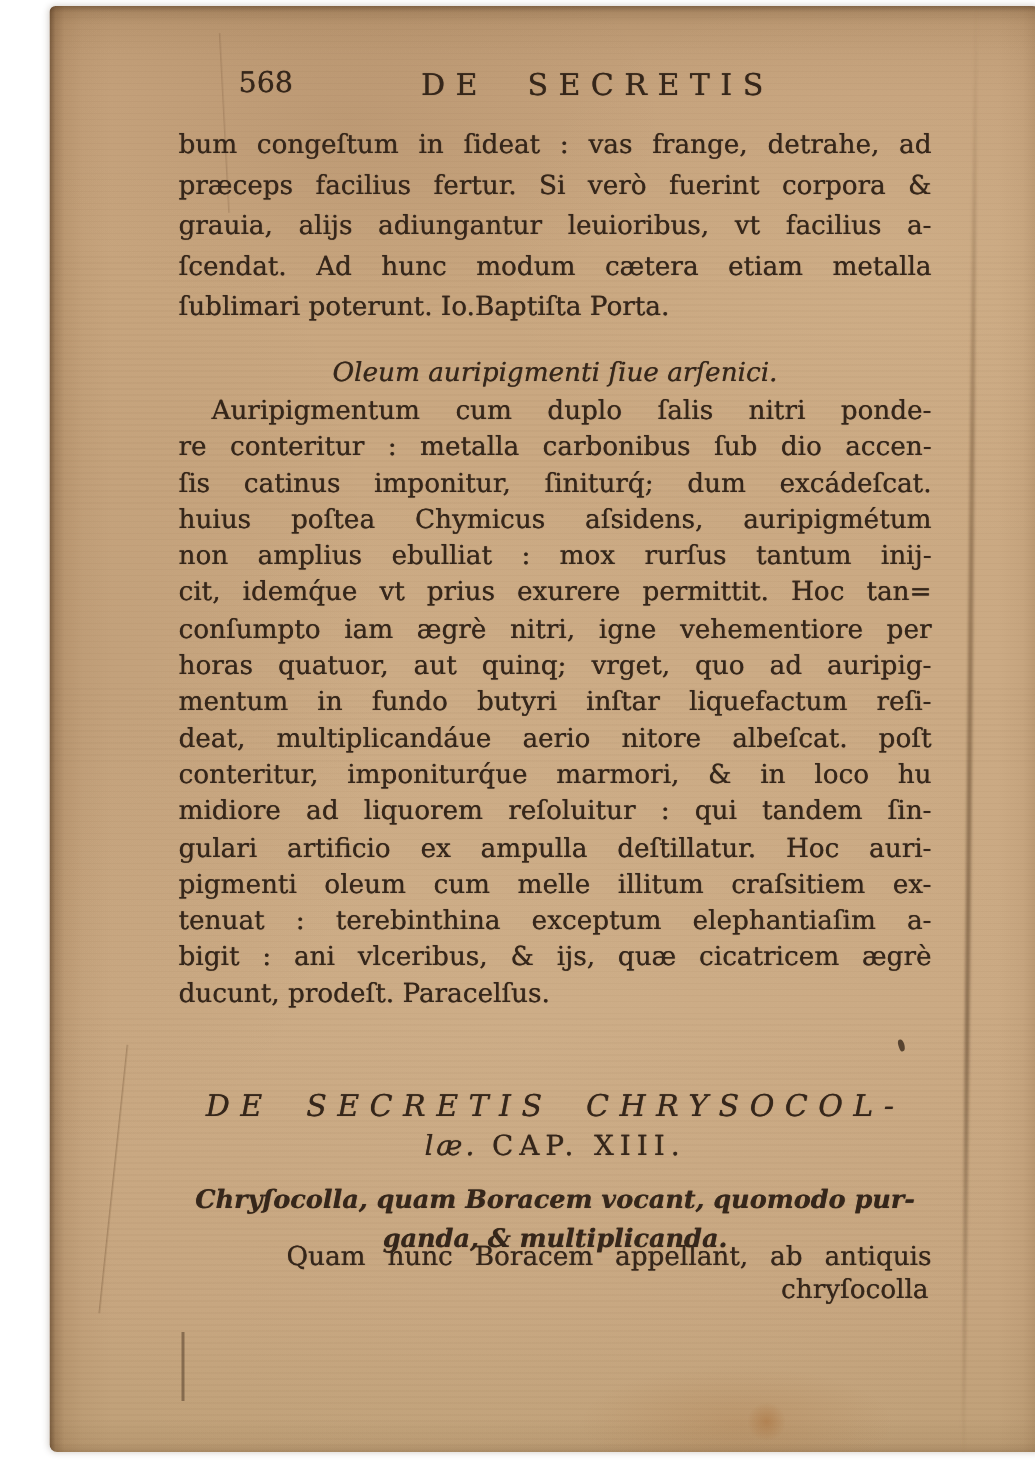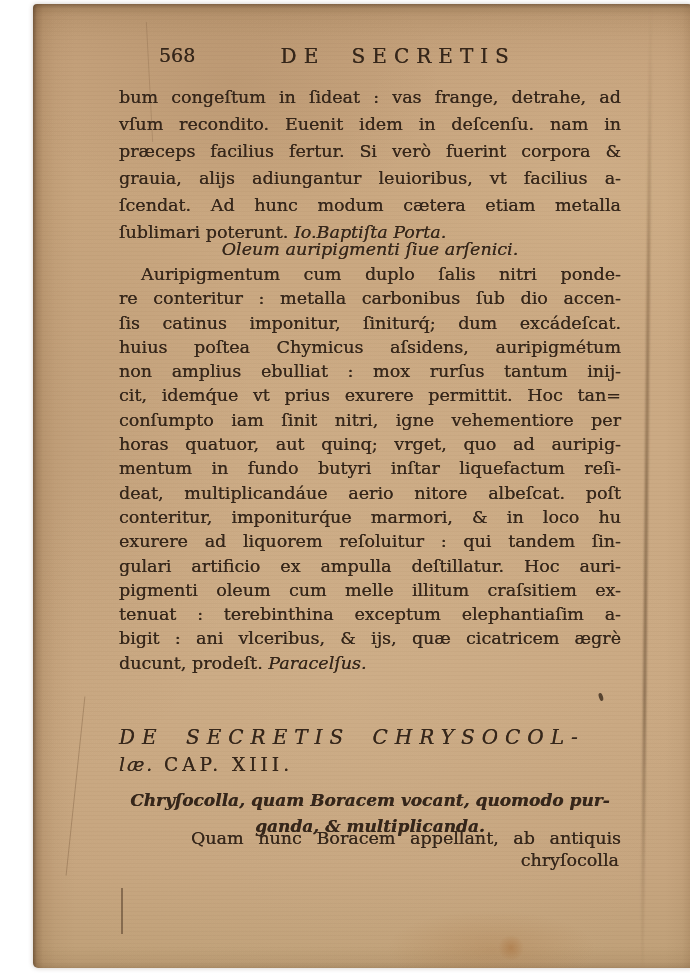--- a/index.html
+++ b/index.html
@@ -48,26 +48,26 @@
   .runtitle{
     position:absolute;left:50%;top:0;transform:translateX(-38%);
     font-size:20px;letter-spacing:7px;word-spacing:13px;white-space:nowrap;
   }
   .para{position:absolute;left:0;right:0;font-size:17.5px;}
   .ln{text-align:justify;text-align-last:justify;}
   .p1 .ln{line-height:27px;height:27px;}
   .p2 .ln{line-height:24.3px;height:24.3px;}
   .lastln{text-align:left;text-align-last:left;}
   .indent1{text-indent:22px;}
-  .attrib{font-style:italic;}
+  .attrib{}
   .h-oleum{
     position:absolute;left:0;right:0;top:235px;text-align:center;
     font-style:italic;font-size:17.5px;
   }
-  .chapter{position:absolute;left:0;right:0;top:718px;}
+  .chapter{position:absolute;left:0;right:0;top:718px;text-align:center;}
   .chapter .l1{
     font-style:italic;font-size:20px;letter-spacing:7px;word-spacing:9px;
     line-height:30px;height:30px;white-space:nowrap;
   }
   .chapter .l2{font-size:18.5px;letter-spacing:4px;line-height:26px;}
   .chapter .l2 .lae{font-style:italic;letter-spacing:2px;}
   .subhead{
     position:absolute;left:0;right:0;top:783px;text-align:center;
     font-style:italic;font-size:17px;line-height:26px;font-weight:bold;
   }
@@ -88,42 +88,41 @@
 
     <div class="column">
 
       <div class="hdr">
         <span class="pagenum">568</span>
         <span class="runtitle">DE SECRETIS</span>
       </div>
 
       <div class="para p1" style="top:80px;">
         <div class="ln">bum congeſtum in ſideat : vas frange, detrahe, ad</div>
-        <div class="ln">vſum recondito. Euenit idem in deſcenſu. nam in</div>
         <div class="ln">præceps facilius fertur. Si verò fuerint corpora &amp;</div>
         <div class="ln">grauia, alijs adiungantur leuioribus, vt facilius a-</div>
         <div class="ln">ſcendat.  Ad hunc modum cætera etiam metalla</div>
         <div class="ln lastln"><span>ſublimari poterunt.  </span><span class="attrib">Io.Baptiſta Porta.</span></div>
       </div>
 
       <div class="h-oleum">Oleum auripigmenti ſiue arſenici.</div>
 
       <div class="para p2" style="top:258px;">
         <div class="ln indent1">Auripigmentum cum duplo ſalis nitri ponde-</div>
         <div class="ln">re conteritur : metalla carbonibus ſub dio accen-</div>
         <div class="ln">ſis catinus imponitur, ſiniturq́; dum excádeſcat.</div>
         <div class="ln">huius poſtea Chymicus aſsidens, auripigmétum</div>
         <div class="ln">non amplius ebulliat : mox rurſus tantum inij-</div>
         <div class="ln">cit, idemq́ue vt prius exurere permittit. Hoc tan=</div>
-        <div class="ln">conſumpto iam ſinit nitri, igne vehementiore per</div>
+        <div class="ln">conſumpto iam ægrè nitri, igne vehementiore per</div>
         <div class="ln">horas quatuor, aut quinq; vrget, quo ad auripig-</div>
         <div class="ln">mentum in fundo butyri inſtar liquefactum reſi-</div>
         <div class="ln">deat, multiplicandáue aerio nitore albeſcat. poſt</div>
         <div class="ln">conteritur, imponiturq́ue marmori, &amp; in loco hu</div>
-        <div class="ln">exurere ad liquorem reſoluitur : qui tandem ſin-</div>
+        <div class="ln">midiore ad liquorem reſoluitur : qui tandem ſin-</div>
         <div class="ln">gulari artificio ex ampulla deſtillatur.  Hoc auri-</div>
         <div class="ln">pigmenti oleum cum melle illitum craſsitiem ex-</div>
         <div class="ln">tenuat : terebinthina exceptum elephantiaſim a-</div>
         <div class="ln">bigit : ani vlceribus, &amp; ijs, quæ cicatricem ægrè</div>
         <div class="ln lastln"><span>ducunt, prodeſt.  </span><span class="attrib">Paracelſus.</span></div>
       </div>
 
       <div class="chapter">
         <div class="l1">DE SECRETIS CHRYSOCOL-</div>
         <div class="l2"><span class="lae">læ.</span><span> CAP. XIII.</span></div>

